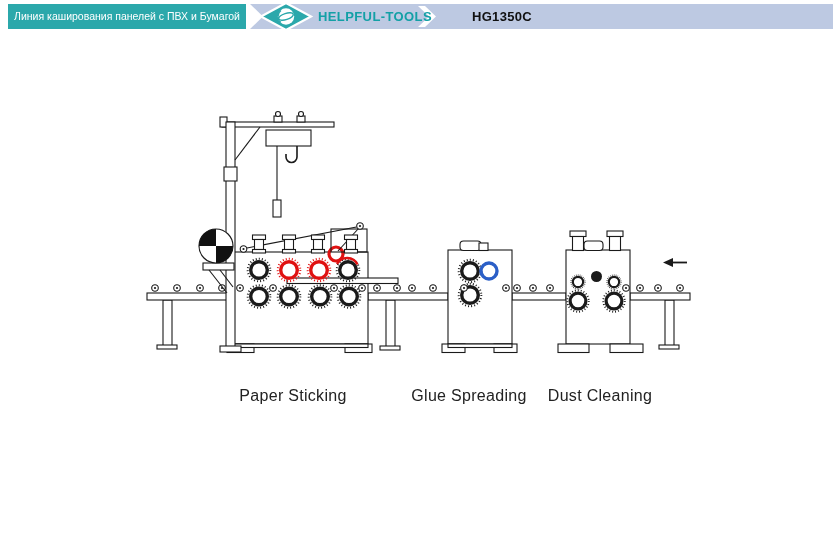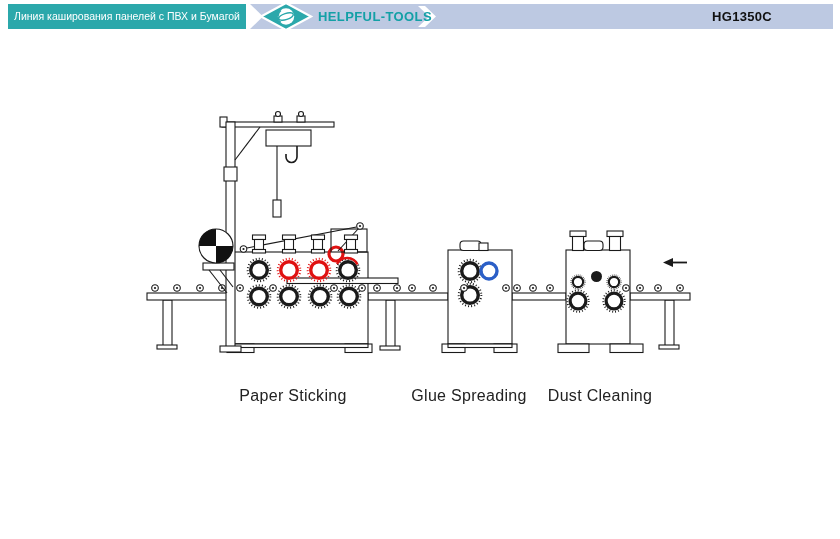--- a/index.html
+++ b/index.html
@@ -6,21 +6,21 @@
   #stage{position:relative;width:840px;height:539px;background:#ffffff;overflow:hidden;
          font-family:"Liberation Sans", sans-serif;}
   
   .title-box{position:absolute;left:8px;top:4px;width:238px;height:25px;background:#2BA8AB;
              color:#ffffff;font-size:10.5px;font-weight:400;line-height:25px;text-align:center;
              white-space:nowrap;}
   .band{position:absolute;left:250px;top:4px;width:583px;height:25px;background:#BDC9E2;}
   .brand-text{position:absolute;left:318px;top:4px;height:18px;line-height:25px;
               color:#13A0A6;font-size:13px;font-weight:700;letter-spacing:0.4px;white-space:nowrap;}
   .model-text{position:absolute;left:472px;top:4px;width:300px;height:25px;line-height:25px;
-              text-align:right;color:#101010;font-size:13px;font-weight:700;letter-spacing:0.3px;}
+              text-align:left;color:#101010;font-size:13px;font-weight:700;letter-spacing:0.3px;}
   .hdr-svg{position:absolute;left:0;top:0;pointer-events:none;}
   
   .diagram{position:absolute;left:0;top:0;}
   .s{fill:#ffffff;stroke:#1a1a1a;stroke-width:1.1px;}
   .l{fill:none;stroke:#1a1a1a;stroke-width:1.1px;}
   .lbl{fill:#222222;font-size:16px;font-family:"Liberation Sans",sans-serif;letter-spacing:0.3px;}
 </style>
 </head>
 <body>
 

